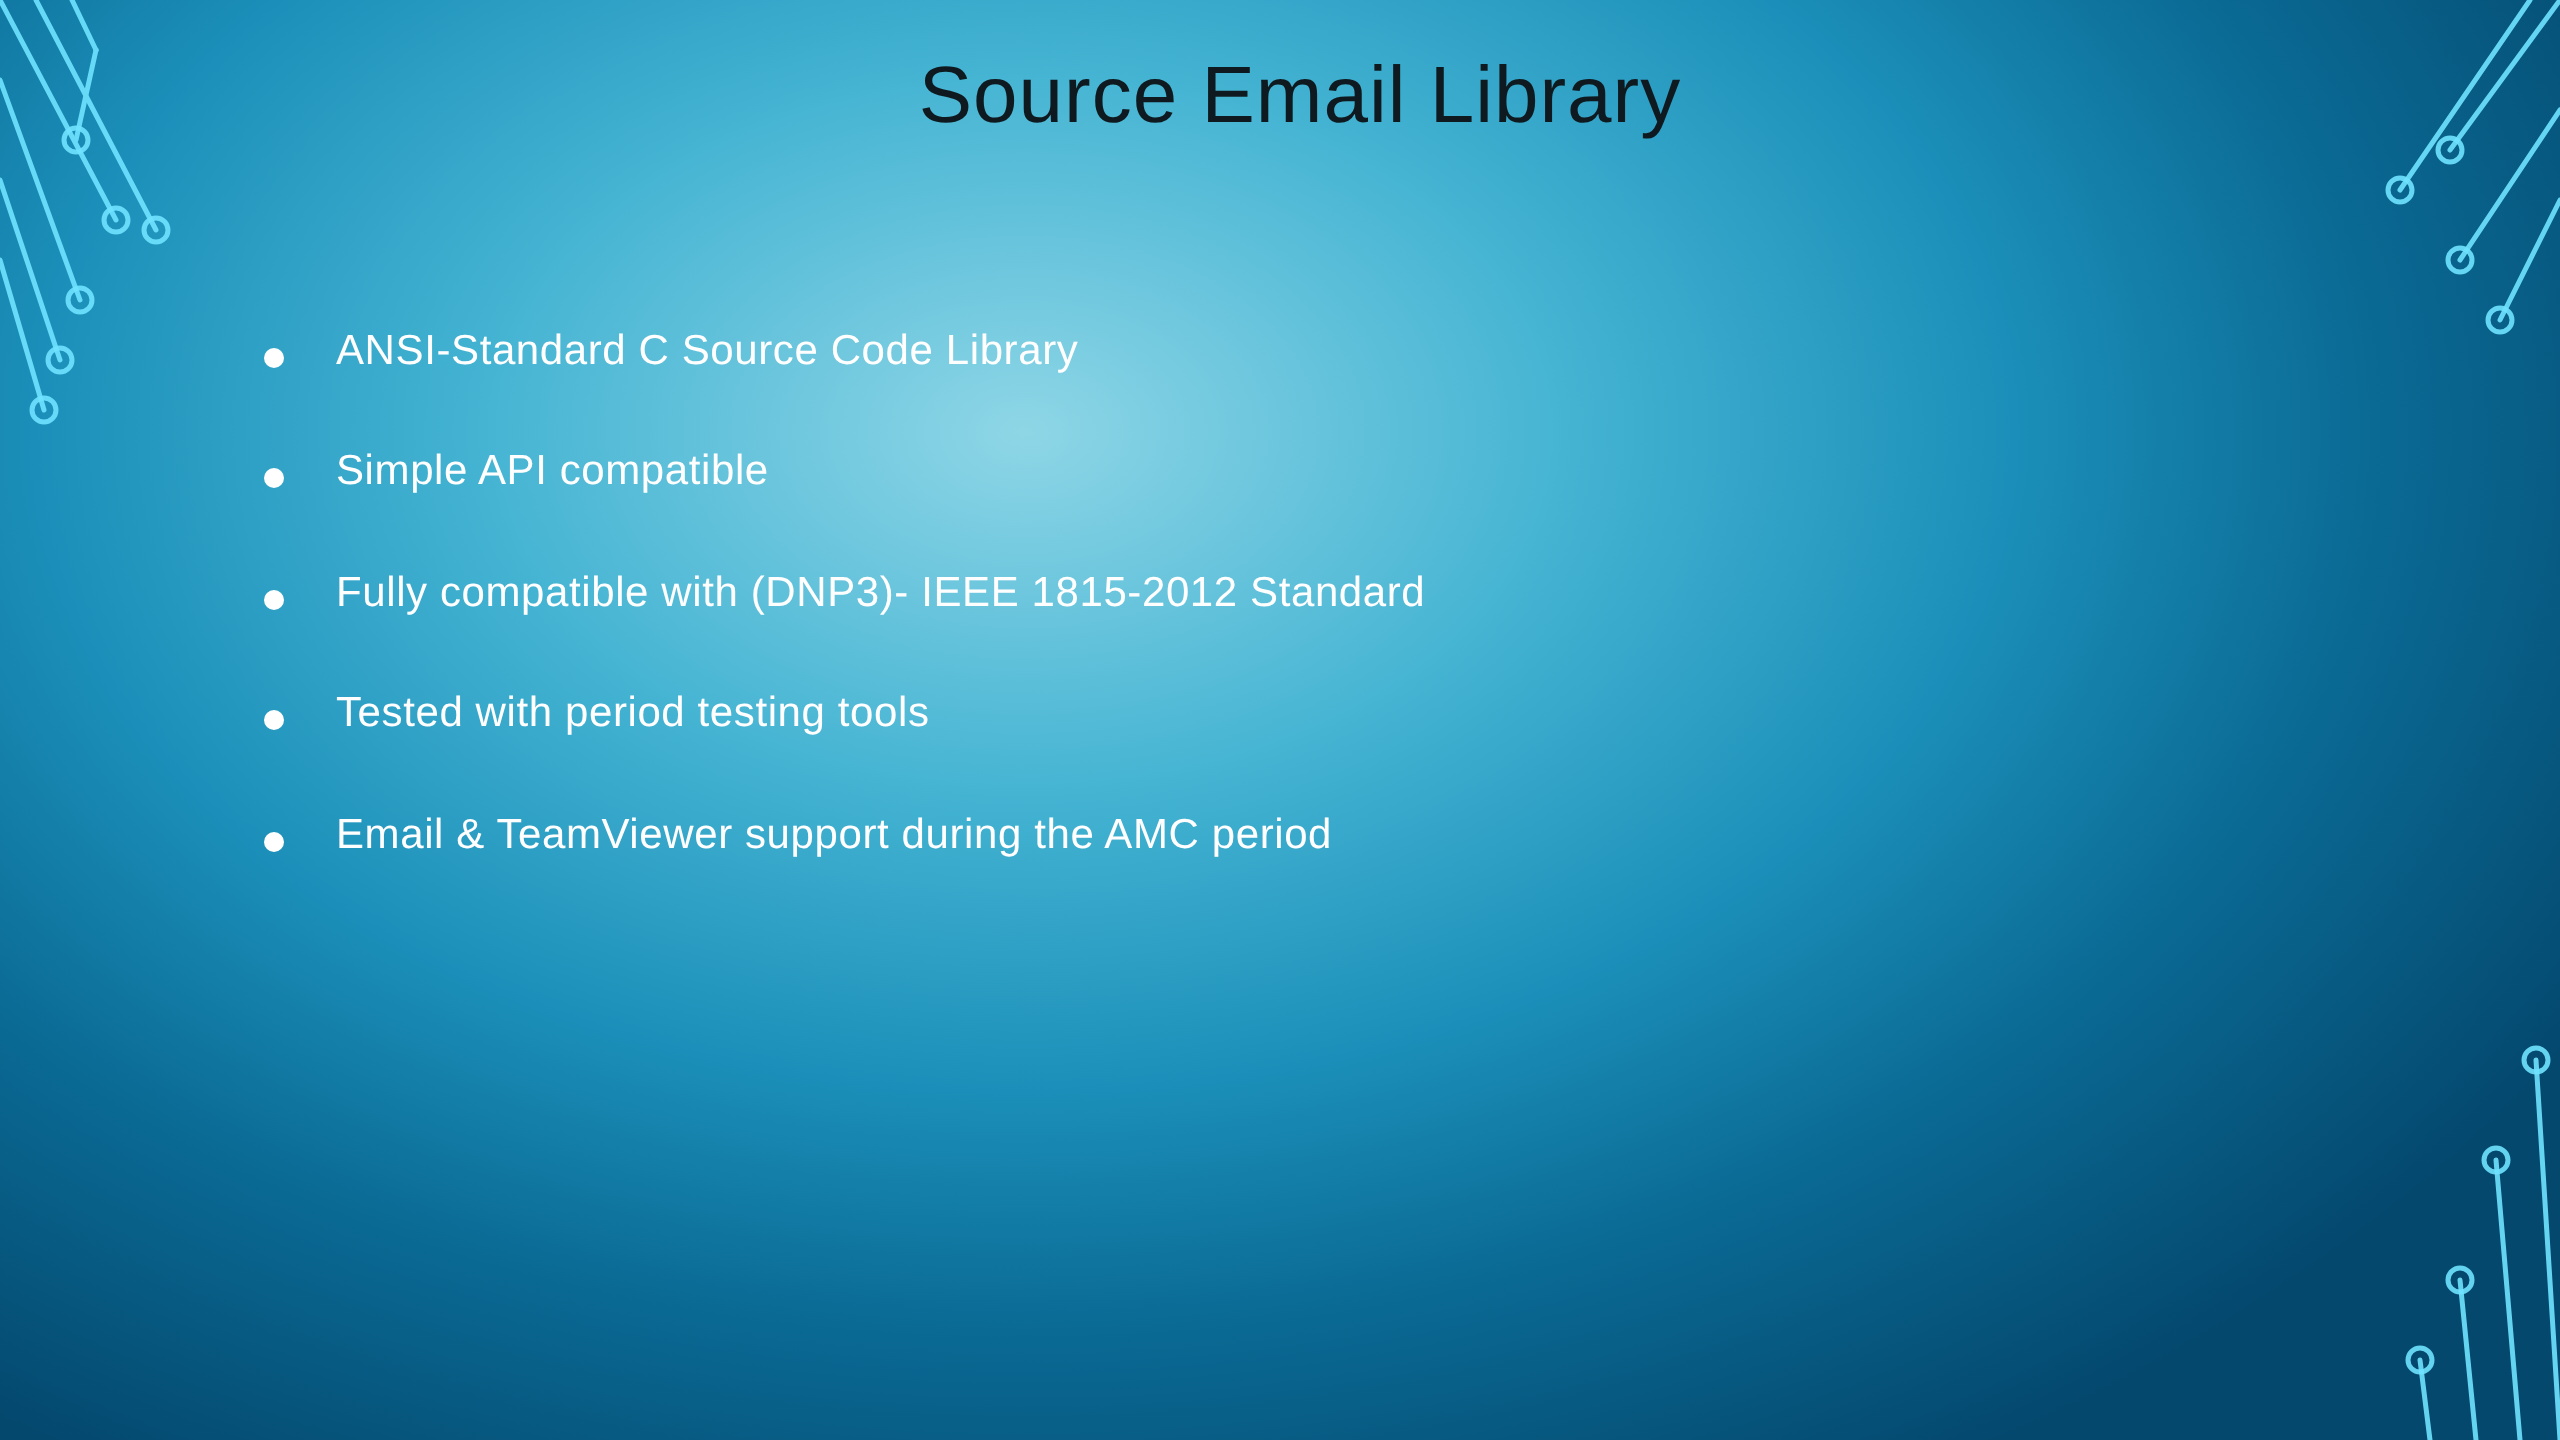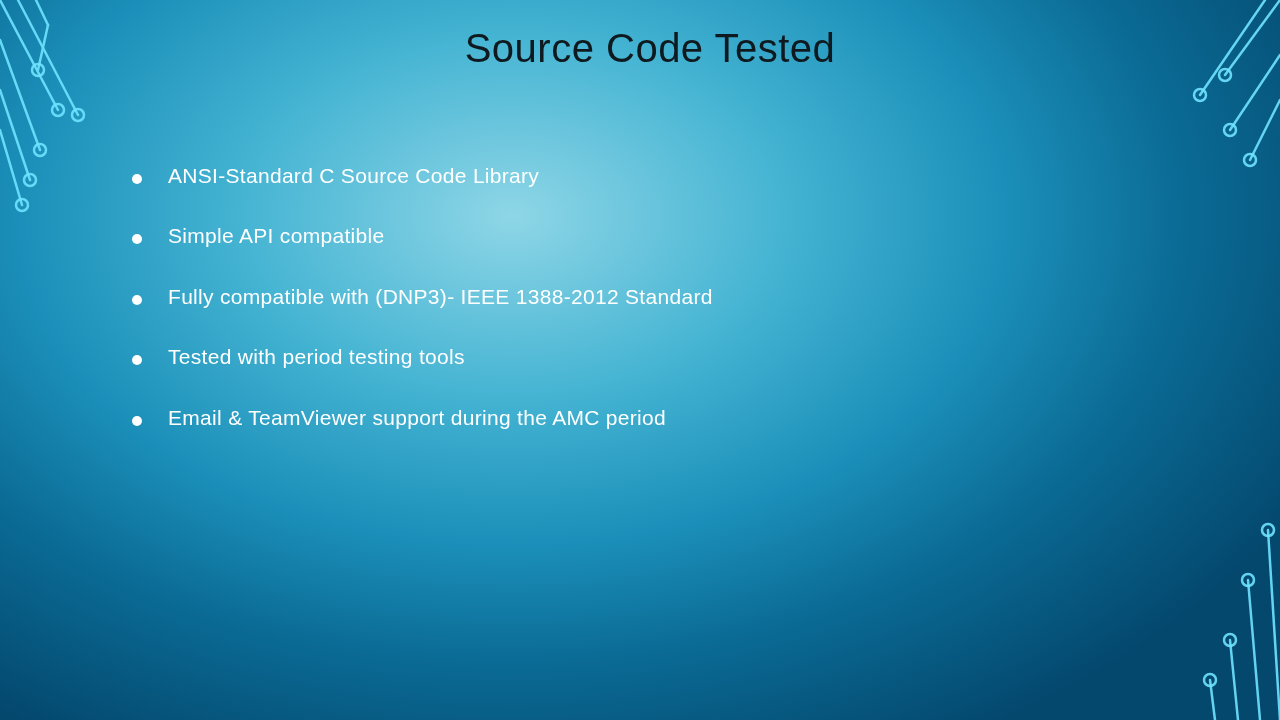--- a/index.html
+++ b/index.html
@@ -112,23 +112,23 @@
       </g>
       <g fill="none" stroke="#6fe3ff" stroke-width="2.5" opacity="0.9">
         <circle cx="108" cy="70" r="6"></circle>
         <circle cx="88" cy="120" r="6"></circle>
         <circle cx="70" cy="180" r="6"></circle>
         <circle cx="50" cy="220" r="6"></circle>
       </g>
     </svg>
   </div>
 
-  <h1 class="title">Source Code Tested</h1>
+  <h1 class="title">Source Email Library</h1>
 
   <ul class="bullets">
     <li>ANSI-Standard C Source Code Library</li>
     <li>Simple API compatible</li>
-    <li>Fully compatible with (DNP3)- IEEE 1388-2012 Standard</li>
+    <li>Fully compatible with (DNP3)- IEEE 1815-2012 Standard</li>
     <li>Tested with period testing tools</li>
     <li>Email &amp; TeamViewer support during the AMC period</li>
   </ul>
 
 </div>
 
 </body></html>

